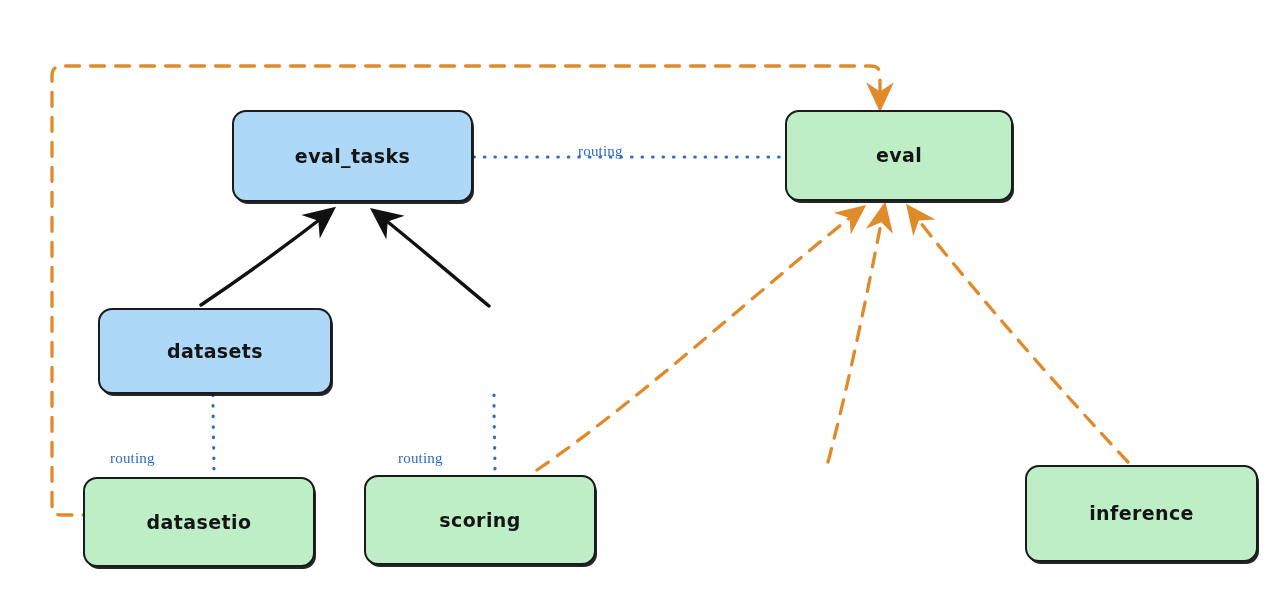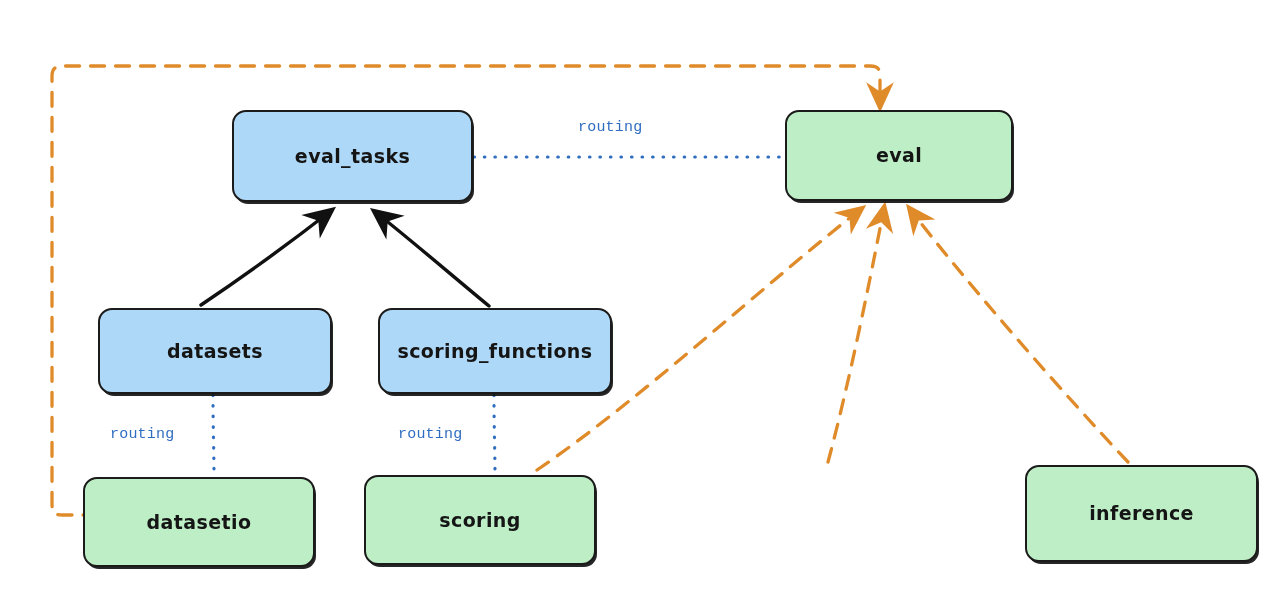--- a/index.html
+++ b/index.html
@@ -48,25 +48,26 @@
     font-weight: bold;
   }
   .node.api {
     background: #aed8f7;
   }
   .node.provider {
     background: #bdeec5;
   }
   .edge-label {
     position: absolute;
-    font-family: Liberation Mono, monospace;
+    font-family: Liberation Serif, serif;
     font-size: 15px;
     color: #2f6dc0;
     white-space: nowrap;
     letter-spacing: 0.2px;
+    margin-top: 24px;
   }
 </style>
 </head>
 <body>
 
 <div id="canvas">
 
   <svg id="edge-layer" viewBox="0 0 1280 596">
     <defs>
       <marker id="arrow-black" markerWidth="12" markerHeight="12" refX="8.5" refY="5" orient="auto">
@@ -101,23 +102,20 @@
   </div>
 
   <div class="node api" style="left:98px; top:308px; width:234px; height:86px;">
     <span class="node-label">datasets</span>
   </div>
 
   <div class="node provider" style="left:785px; top:110px; width:228px; height:91px;">
     <span class="node-label">eval</span>
   </div>
 
-  <div class="node api" style="left:378px; top:308px; width:234px; height:86px;">
-    <span class="node-label">scoring_functions</span>
-  </div>
 
   <div class="node provider" style="left:83px; top:477px; width:232px; height:90px;">
     <span class="node-label">datasetio</span>
   </div>
 
   <div class="node provider" style="left:364px; top:475px; width:232px; height:90px;">
     <span class="node-label">scoring</span>
   </div>
 
 

